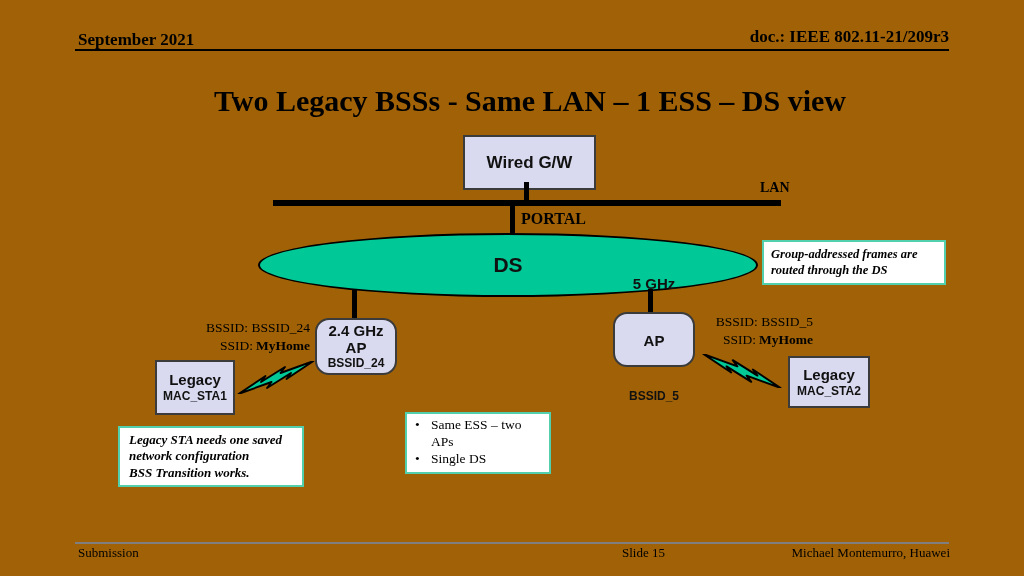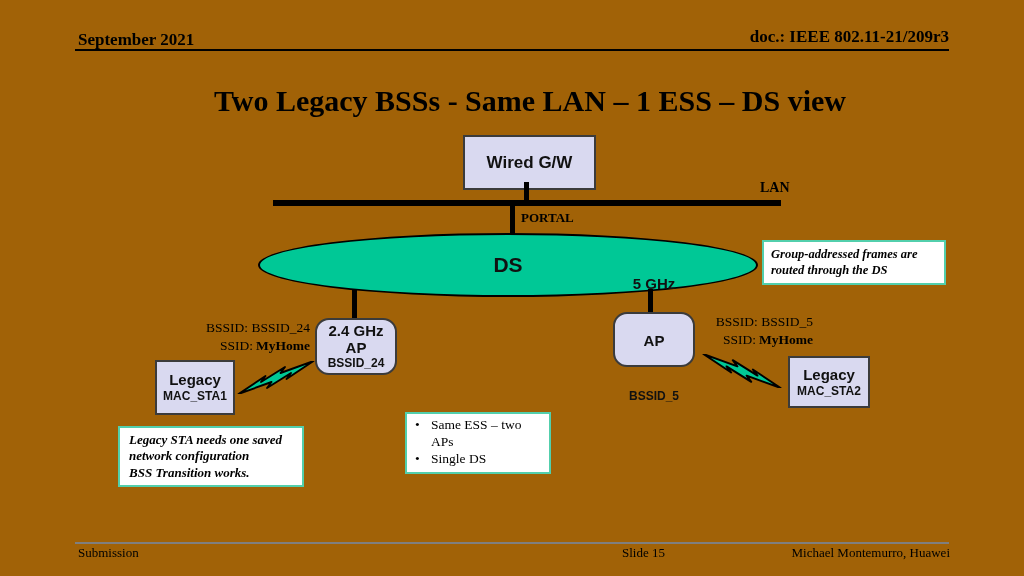--- a/index.html
+++ b/index.html
@@ -50,21 +50,21 @@
   }
   .ds-note{left:762px;top:240px;width:184px;padding:4px 7px;
     font-size:12.5px;font-weight:bold;font-style:italic;line-height:1.3;}
   .sta-note{left:118px;top:426px;width:186px;padding:4px 9px;
     font-size:13px;font-weight:bold;font-style:italic;line-height:1.25;}
   .bullets-box{left:405px;top:412px;width:146px;padding:3px 8px 4px 8px;font-size:13.5px;line-height:1.25;}
   .bullet-row{display:flex;}
   .bullet-dot{width:16px;flex:none;}
   
   .lan-label{left:760px;top:180px;font-size:14px;font-weight:bold;}
-  .portal-label{left:521px;top:210px;font-size:13px;font-weight:bold;}
+  .portal-label{left:521px;top:210px;font-size:16px;font-weight:bold;}
   .ids{position:absolute;text-align:right;font-size:13.5px;line-height:1.3;}
   .ids .bold{font-weight:bold;}
   .ids-24{left:192px;top:319px;width:118px;}
   .ids-5{left:698px;top:313px;width:115px;}
   .ssid-label{margin-right:3px;}
   
   .bolt{position:absolute;}
   .bolt-left{left:237px;top:361px;}
   .bolt-right{left:702px;top:354px;transform:scaleY(-1);}
 </style>

